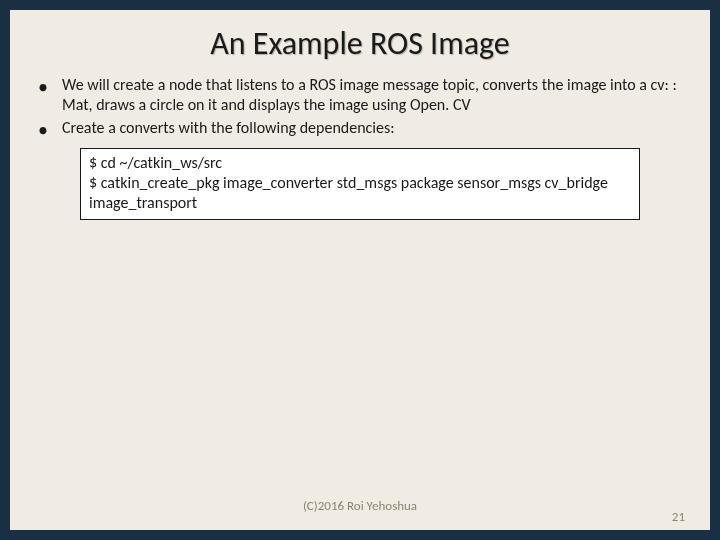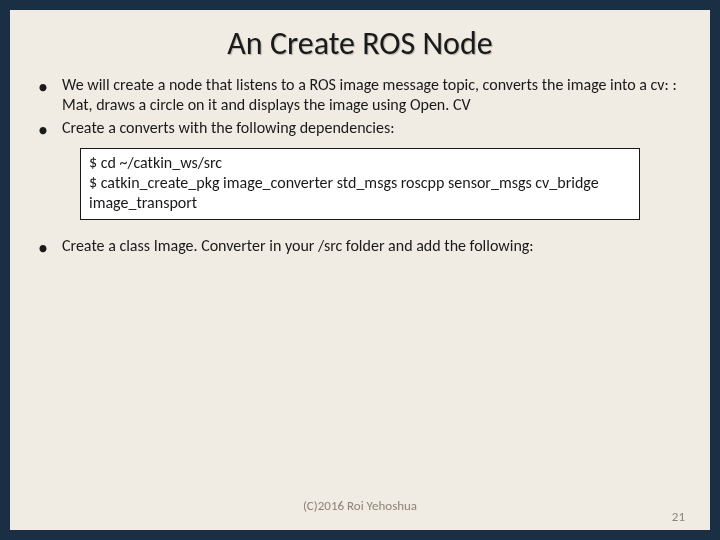--- a/index.html
+++ b/index.html
@@ -78,31 +78,28 @@
     bottom: 6px;
     right: 25px;
     font-size: 13px;
     color: #8a8577;
   }
 </style>
 </head>
 <body>
 
 <div class="slide">
-  <h1 class="title">An Create ROS Node</h1>
+  <h1 class="title">An Example ROS Image</h1>
 
   <div class="content">
     <ul>
       <li class="bullet">We will create a node that listens to a ROS image message topic, converts the image into a cv: : Mat, draws a circle on it and displays the image using Open. CV</li>
       <li class="bullet">Create a converts with the following dependencies:</li>
     </ul>
 
     <div class="codebox">$ cd ~/catkin_ws/src
-$ catkin_create_pkg image_converter std_msgs roscpp sensor_msgs cv_bridge image_transport</div>
+$ catkin_create_pkg image_converter std_msgs package sensor_msgs cv_bridge image_transport</div>
 
-    <ul>
-      <li class="bullet">Create a class Image. Converter in your /src folder and add the following:</li>
-    </ul>
   </div>
 
   <div class="footer">(C)2016 Roi Yehoshua</div>
   <div class="pagenum">21</div>
 </div>
 
 </body></html>

